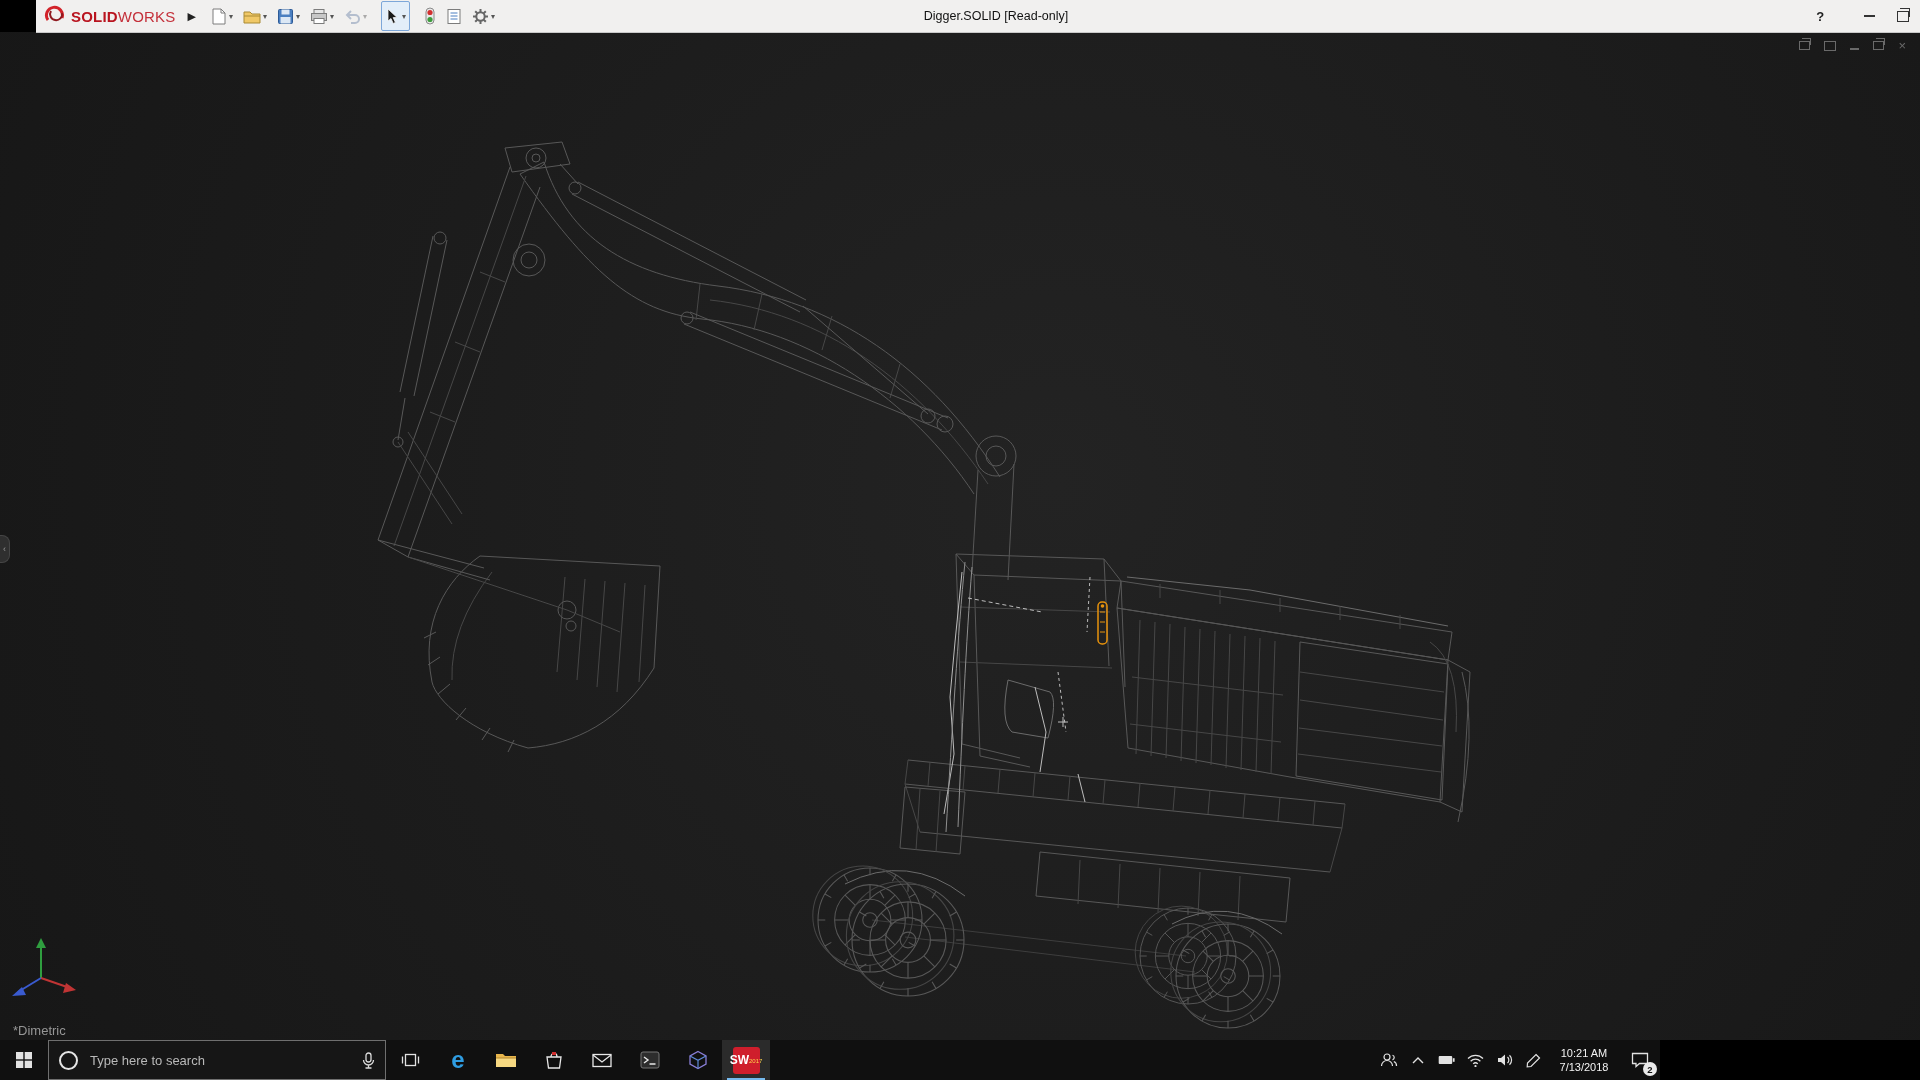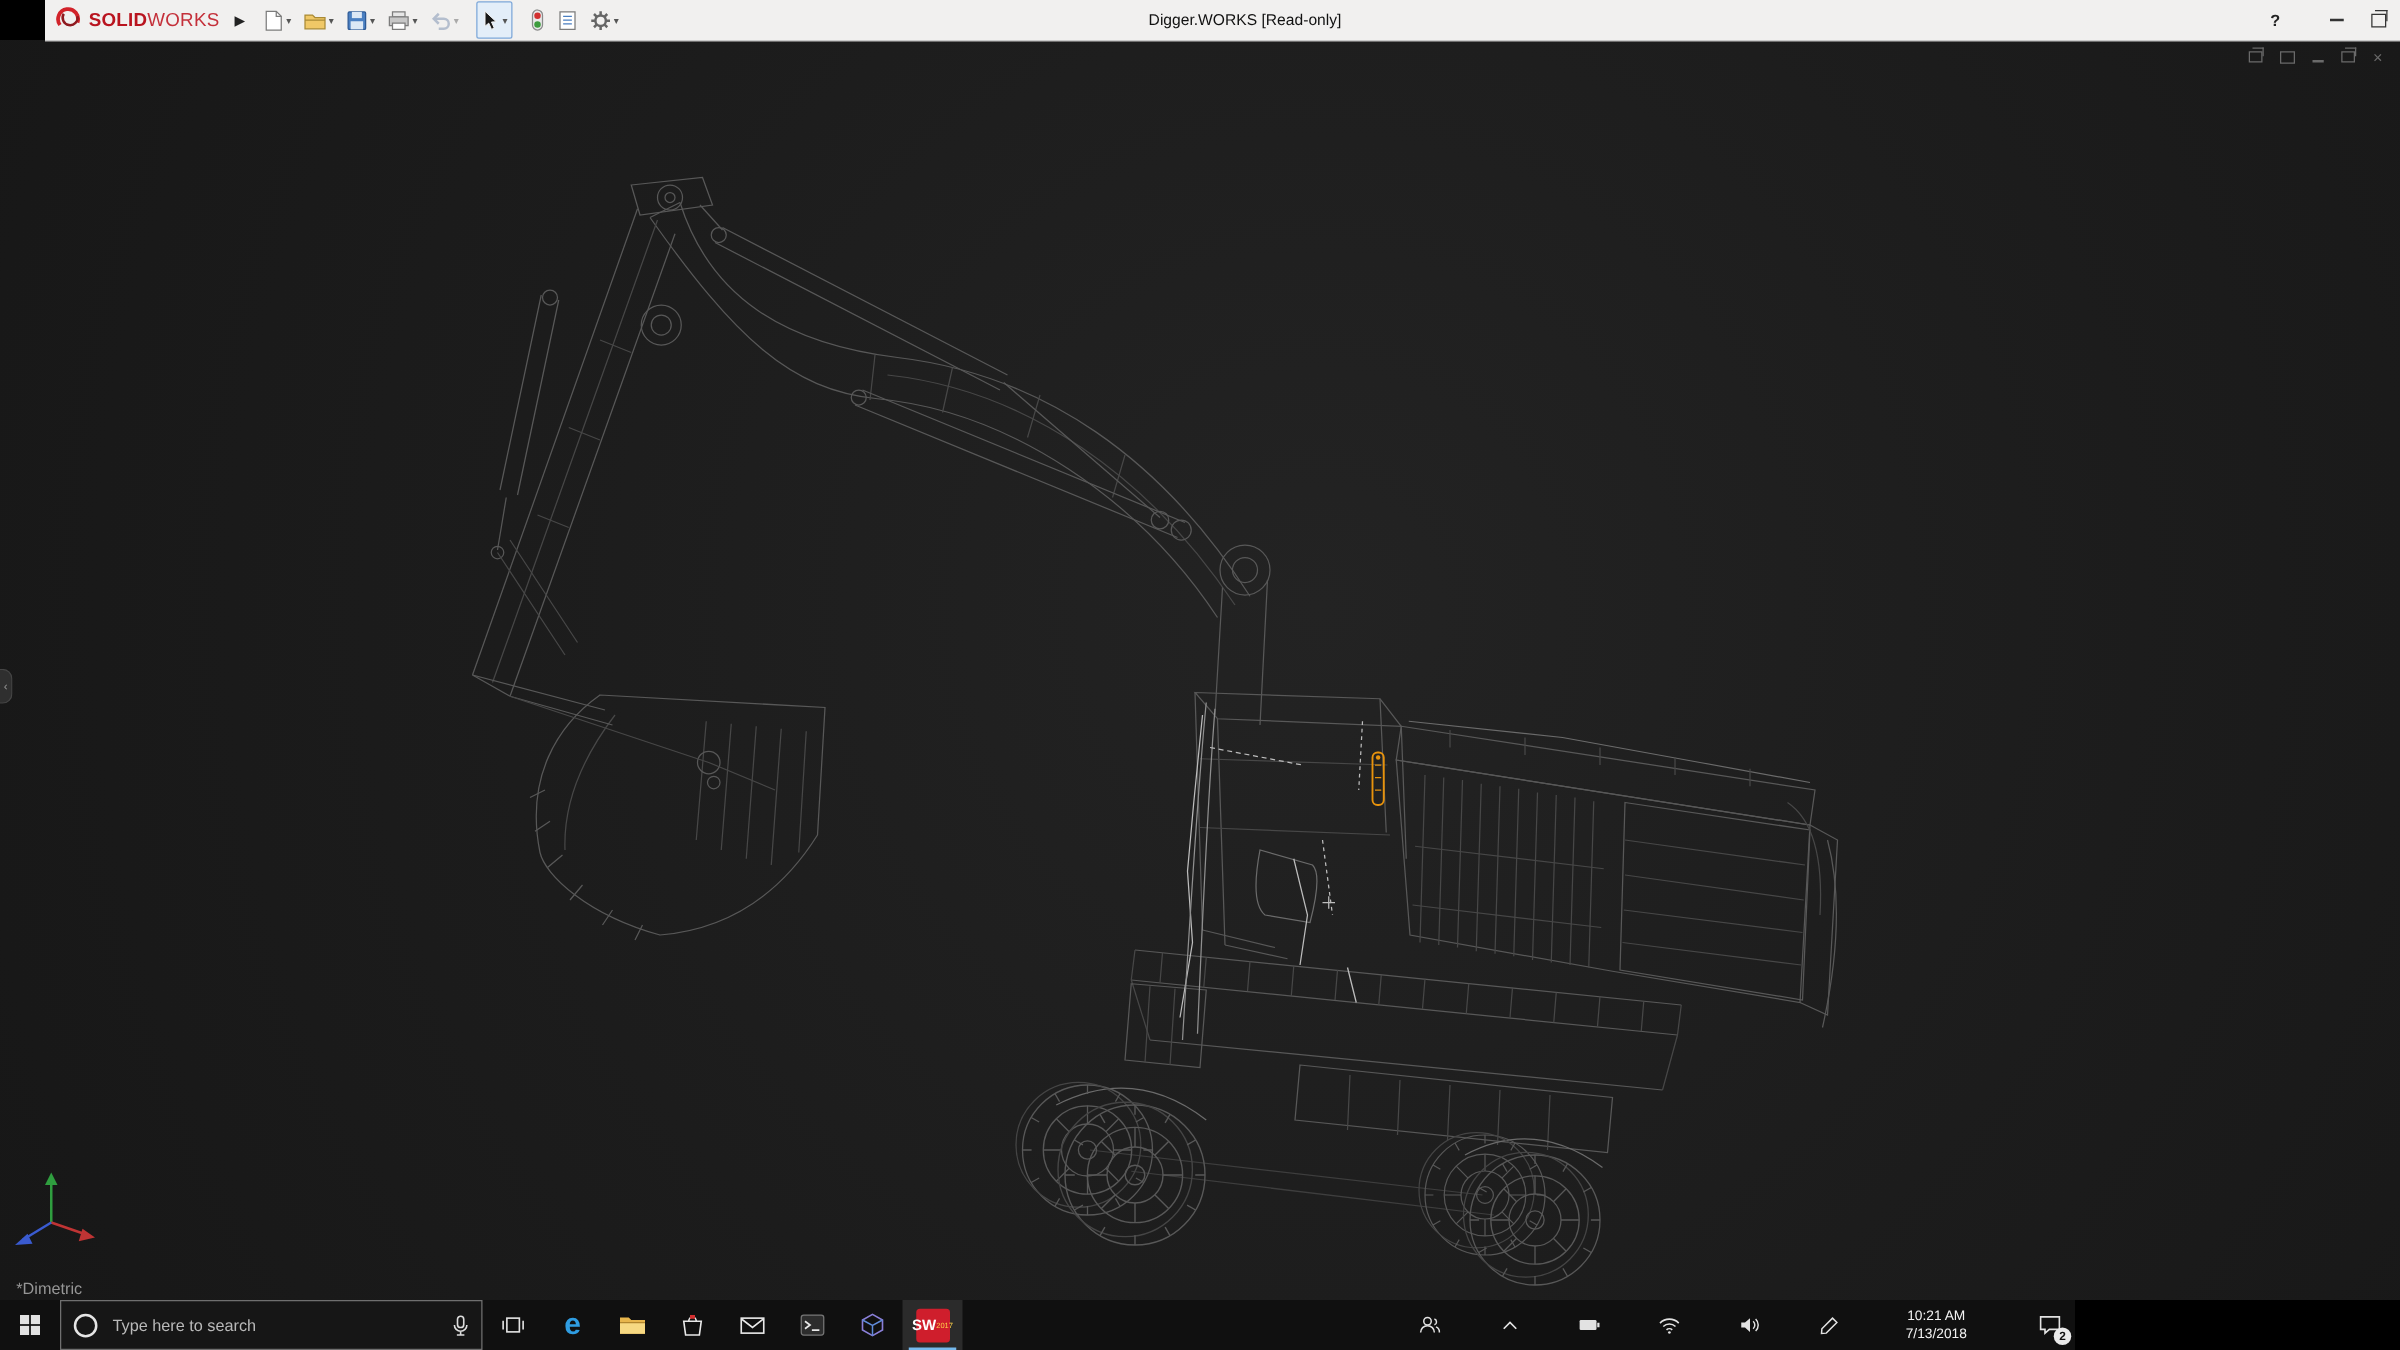--- a/index.html
+++ b/index.html
@@ -72,21 +72,21 @@
   .cortana-ring{width:15px;height:15px;border:2px solid #e5e5e5;border-radius:50%;flex:none;}
   .searchbox input{
     flex:1;background:transparent;border:none;outline:none;color:#cfcfcf;
     font-size:13px;font-family:"Liberation Sans", sans-serif;
   }
   .searchbox input::placeholder{color:#b9b9b9;opacity:1;}
   .edge-e{font-size:24px;font-weight:700;color:#2f9de2;line-height:1;}
   .sw-ico{width:27px;height:27px;background:#cf1e2c;border-radius:3px;display:flex;flex-direction:row;align-items:center;justify-content:center;line-height:1;}
   .sw-ico .swtxt{color:#fff;font-weight:700;font-size:12px;}
   .sw-ico .swyear{color:#ffd24a;font-size:6px;margin-top:1px;}
-  .tray{margin-left:auto;display:flex;align-items:center;gap:35px;}
+  .tray{margin-left:auto;display:flex;align-items:center;}
   .tray-slot{width:29px;height:40px;display:flex;align-items:center;justify-content:center;}
   .clock{width:68px;text-align:center;font-size:11px;line-height:1.3;color:#f2f2f2;}
   .action-center{position:relative;width:40px;height:40px;display:flex;align-items:center;justify-content:center;}
   .ac-badge{
     position:absolute;right:3px;bottom:4px;min-width:14px;height:14px;border-radius:7px;
     background:#eaeaea;color:#111;font-size:9.5px;display:flex;align-items:center;justify-content:center;
     padding:0 2px;box-sizing:border-box;font-weight:700;
   }
 </style>
 </head>
@@ -165,21 +165,21 @@
       <svg width="17" height="17" viewBox="0 0 17 17">
         <circle cx="8.5" cy="8.5" r="4.2" fill="none" stroke="#666" stroke-width="2"></circle>
         <g stroke="#666" stroke-width="2">
           <path d="M8.5,1 v3 M8.5,13 v3 M1,8.5 h3 M13,8.5 h3 M3.2,3.2 l2.1,2.1 M11.7,11.7 l2.1,2.1 M3.2,13.8 l2.1,-2.1 M11.7,5.3 l2.1,-2.1"></path>
         </g>
       </svg>
         <span class="caret">▾</span>
     </div>
   </div>
 
-  <div class="win-title">Digger.WORKS [Read-only]</div>
+  <div class="win-title">Digger.SOLID [Read-only]</div>
 
   <div class="win-controls">
     <span class="help">?</span>
     <span class="icoline"></span>
     <span class="icorest"></span>
     <span class="icoX">×</span>
   </div>
 </div>
 
 <div class="viewport">

